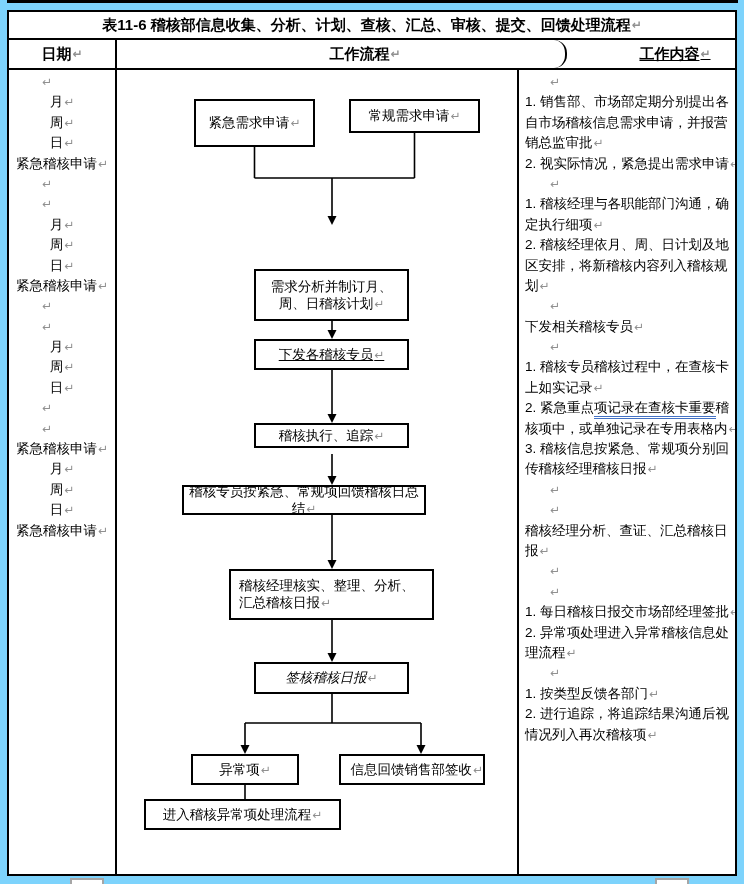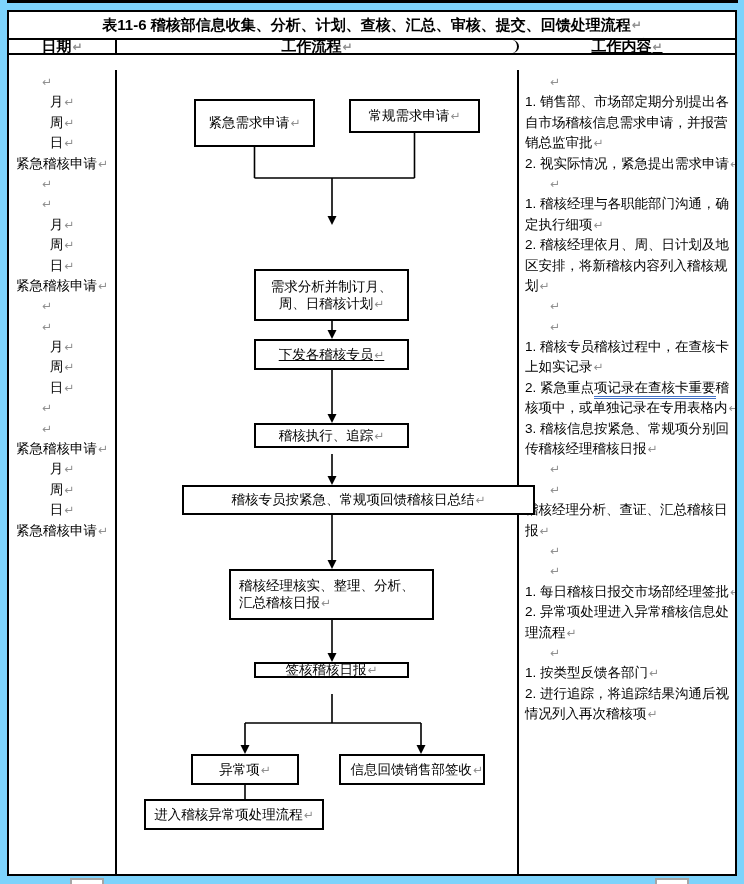--- a/index.html
+++ b/index.html
@@ -5,22 +5,22 @@
   html,body{margin:0;padding:0;background:#fff;}
   body{width:744px;height:884px;overflow:hidden;
        font-family:"Liberation Sans","DejaVu Sans",sans-serif;color:#000;}
   .page{position:relative;width:744px;height:884px;background:#7dd3fc;}
   .top-rule{position:absolute;left:7px;top:0;width:731px;height:3px;background:#000;}
   .doc-table{position:absolute;left:7px;top:10px;width:730px;height:866px;
              box-sizing:border-box;border:2px solid #000;background:#fff;}
   .title-row{position:absolute;left:0;top:0;right:0;height:28px;box-sizing:border-box;
              border-bottom:2px solid #000;display:flex;align-items:center;justify-content:center;
              font-size:15px;font-weight:bold;white-space:nowrap;}
-  .header-row{position:absolute;left:0;top:28px;right:0;height:15px;box-sizing:border-box;
-              border-bottom:2px solid #000;display:flex;}
+  .header-row{position:absolute;left:0;top:28px;right:0;height:30px;box-sizing:border-box;
+              border-bottom:2px solid #000;display:flex;gap:48px;}
   .hcell{display:flex;align-items:center;justify-content:center;font-size:15px;font-weight:bold;
          box-sizing:border-box;}
   .hcell.date{width:108px;border-right:2px solid #000;}
   .hcell.flow{width:402px;border-right:2px solid #000;border-radius:13px;}
   .hcell.content{flex:1;text-decoration:underline;}
   .body-row{position:absolute;left:0;top:58px;right:0;bottom:0;display:flex;}
   .cell{box-sizing:border-box;}
   .date-cell{width:108px;border-right:2px solid #000;padding-top:2px;}
   .flow-cell{width:402px;border-right:2px solid #000;position:relative;}
   .content-cell{flex:1;padding-top:2px;overflow:hidden;}
@@ -130,55 +130,56 @@
             <div class="fbox" style="left: 137px; top: 155px; width: 155px; height: 52px; margin-top: 44px;">
               <div class="inner"><span class="lbl">需求分析并制订月、
 周、日稽核计划</span><span class="pilcrow">↵</span></div>
             </div>
             <div class="fbox" style="left: 137px; top: 269px; width: 155px; height: 31px; text-decoration: underline;">
               <div class="inner"><span class="lbl">下发各稽核专员</span><span class="pilcrow">↵</span></div>
             </div>
             <div class="fbox" style="left: 137px; top: 353px; width: 155px; height: 25px;">
               <div class="inner"><span class="lbl">稽核执行、追踪</span><span class="pilcrow">↵</span></div>
             </div>
-            <div class="fbox" style="left: 65px; top: 415px; width: 353px; height: 30px;">
+            <div class="fbox" style="left: 65px; top: 415px; width: 244px; height: 30px;">
               <div class="inner"><span class="lbl">稽核专员按紧急、常规项回馈稽核日总结</span><span class="pilcrow">↵</span></div>
             </div>
             <div class="fbox left" style="left: 112px; top: 499px; width: 205px; height: 51px;">
               <div class="inner"><span class="lbl">稽核经理核实、整理、分析、
 汇总稽核日报</span><span class="pilcrow">↵</span></div>
             </div>
-            <div class="fbox" style="left: 137px; top: 592px; width: 155px; height: 16px;">
+            <div class="fbox" style="left: 137px; top: 592px; width: 155px; height: 32px; font-style: italic;">
               <div class="inner"><span class="lbl">签核稽核日报</span><span class="pilcrow">↵</span></div>
             </div>
             <div class="fbox" style="left: 74px; top: 684px; width: 108px; height: 31px;">
               <div class="inner"><span class="lbl">异常项</span><span class="pilcrow">↵</span></div>
             </div>
             <div class="fbox" style="left: 222px; top: 684px; width: 146px; height: 31px; justify-content: flex-end;">
               <div class="inner"><span class="lbl">信息回馈销售部签收</span><span class="pilcrow">↵</span></div>
             </div>
-            <div class="fbox" style="left: 27px; top: 729px; width: 180px; height: 31px;">
+            <div class="fbox" style="left: 27px; top: 729px; width: 197px; height: 31px;">
               <div class="inner"><span class="lbl">进入稽核异常项处理流程</span><span class="pilcrow">↵</span></div>
             </div>
           </div>
       </div>
 
       <div class="cell content-cell" id="contentCell">
           <div class="cline empty"><span class="pilcrow">↵</span></div>
           <div class="cline"><span>1. 销售部、市场部定期分别提出各</span></div>
           <div class="cline"><span>自市场稽核信息需求申请，并报营</span></div>
           <div class="cline"><span>销总监审批</span><span class="pilcrow">↵</span></div>
           <div class="cline"><span>2. 视实际情况，紧急提出需求申请</span><span class="pilcrow">↵</span></div>
           <div class="cline empty"><span class="pilcrow">↵</span></div>
           <div class="cline"><span>1. 稽核经理与各职能部门沟通，确</span></div>
           <div class="cline"><span>定执行细项</span><span class="pilcrow">↵</span></div>
           <div class="cline"><span>2. 稽核经理依月、周、日计划及地</span></div>
           <div class="cline"><span>区安排，将新稽核内容列入稽核规</span></div>
           <div class="cline"><span>划</span><span class="pilcrow">↵</span></div>
           <div class="cline empty"><span class="pilcrow">↵</span></div>
+          <div class="cline"><span>下发相关稽核专员</span><span class="pilcrow">↵</span></div>
           <div class="cline empty"><span class="pilcrow">↵</span></div>
           <div class="cline"><span>1. 稽核专员稽核过程中，在查核卡</span></div>
           <div class="cline"><span>上如实记录</span><span class="pilcrow">↵</span></div>
           <div class="cline"><span>2. 紧急重点</span><span class="gram-underline">项记录在查核卡重要</span><span>稽</span></div>
           <div class="cline"><span>核项中，或单独记录在专用表格内</span><span class="pilcrow">↵</span></div>
           <div class="cline"><span>3. 稽核信息按紧急、常规项分别回</span></div>
           <div class="cline"><span>传稽核经理稽核日报</span><span class="pilcrow">↵</span></div>
           <div class="cline empty"><span class="pilcrow">↵</span></div>
           <div class="cline empty"><span class="pilcrow">↵</span></div>
           <div class="cline"><span>稽核经理分析、查证、汇总稽核日</span></div>

